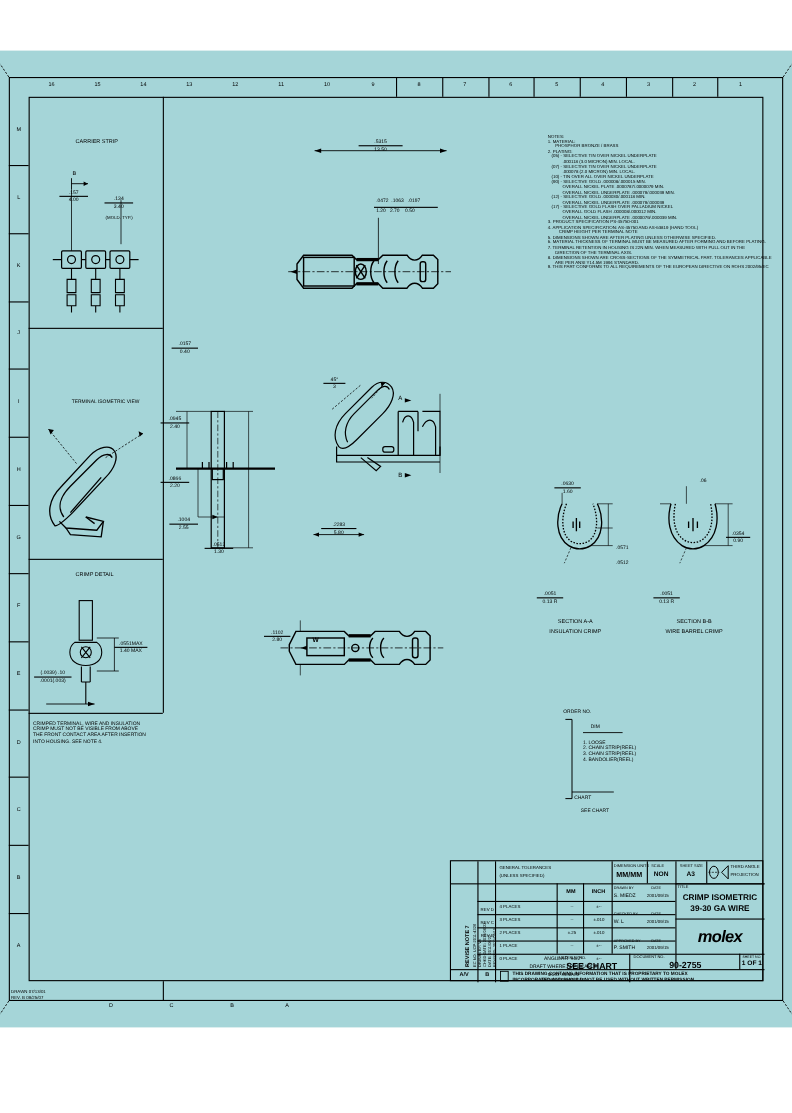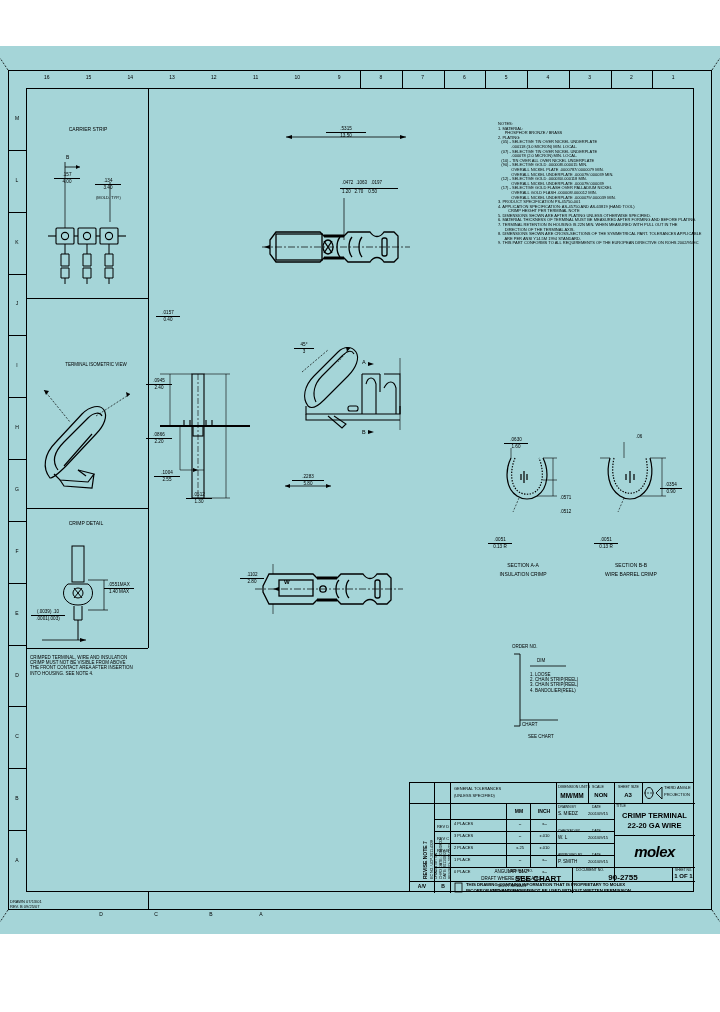--- a/index.html
+++ b/index.html
@@ -532,22 +532,22 @@
 
     <div class="tbtxt ctr" style="left:42px;top:86px;width:120px;font-size:4.5px;">ANGULAR  ±1/2°</div>
     <div class="tbtxt ctr" style="left:42px;top:93px;width:120px;font-size:4.5px;">DRAFT WHERE APPLICABLE</div>
     <div class="tbtxt ctr" style="left:42px;top:100px;width:120px;font-size:4px;">MUST REMAIN</div>
     <div class="tbtxt ctr" style="left:42px;top:105px;width:120px;font-size:4px;">WITHIN DIMENSIONS</div>
 
     <div class="tbtxt" style="left:98px;top:86px;font-size:3.6px;">MATERIAL NO.</div>
     <div class="tbtxt ctr bold" style="left:96px;top:91px;width:64px;font-size:8px;">SEE CHART</div>
 
     <div class="tbtxt" style="left:206px;top:21px;font-size:3.6px;">TITLE</div>
-    <div class="tbtxt ctr bold" style="left:204px;top:28px;width:81px;font-size:7.5px;">CRIMP TERMINAL</div>
-    <div class="tbtxt ctr bold" style="left:204px;top:38px;width:81px;font-size:7.5px;">22-20 GA WIRE</div>
+    <div class="tbtxt ctr bold" style="left:204px;top:28px;width:81px;font-size:7.5px;">CRIMP ISOMETRIC</div>
+    <div class="tbtxt ctr bold" style="left:204px;top:38px;width:81px;font-size:7.5px;">39-30 GA WIRE</div>
 
     <div class="tbtxt molex ctr" style="left:204px;top:60px;width:81px;">molex</div>
 
     <div class="tbtxt" style="left:166px;top:85px;font-size:3.6px;">DOCUMENT NO.</div>
     <div class="tbtxt ctr bold" style="left:164px;top:90px;width:98px;font-size:8px;">90-2755</div>
     <div class="tbtxt" style="left:265px;top:85px;font-size:3.2px;">SHEET NO.</div>
     <div class="tbtxt ctr bold" style="left:262px;top:90px;width:23px;font-size:6px;">1 OF 1</div>
 
     <svg style="left:44px;top:99px;width:10px;height:11px;">
       <rect x="1" y="1" width="7" height="9" stroke="#000" stroke-width="0.8" fill="none"></rect>

